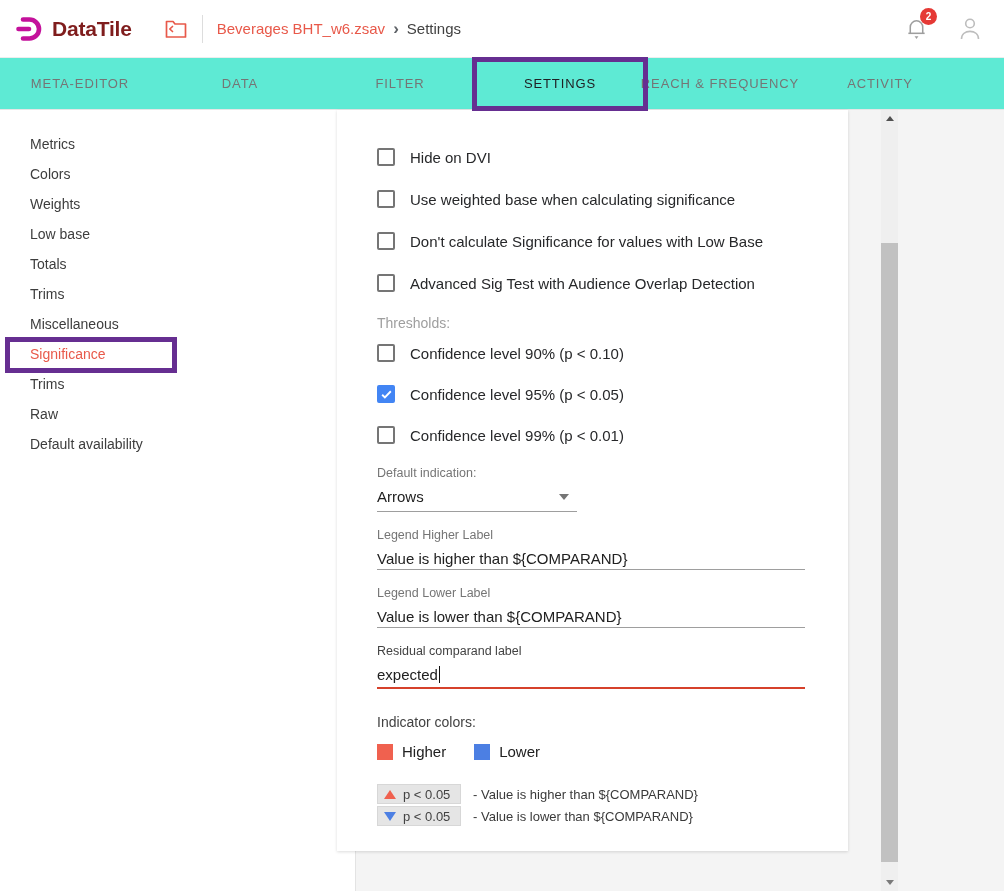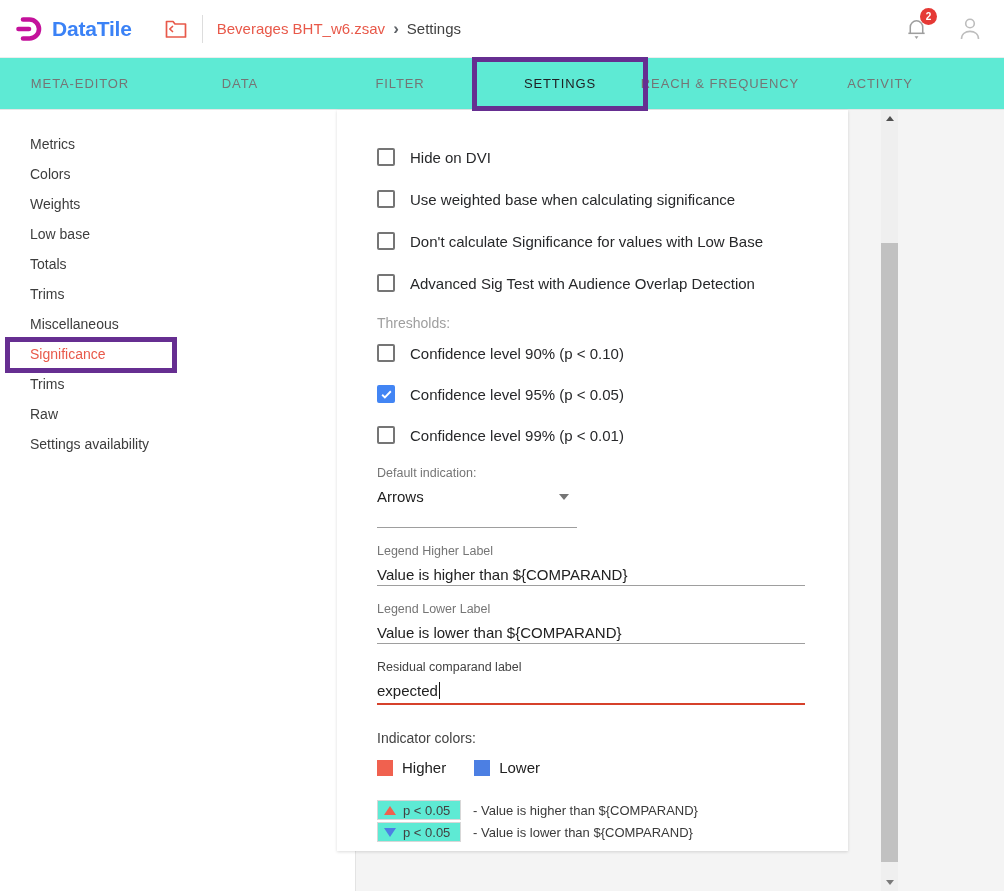--- a/index.html
+++ b/index.html
@@ -6,21 +6,21 @@
   html,body { width:1004px; height:891px; }
   body {
     font-family:"Liberation Sans", sans-serif;
     background:#fff; color:#212121;
     position:relative; overflow:hidden;
   }
 
   
   .header { height:58px; display:flex; align-items:center; border-bottom:1px solid #ededed; background:#fff; }
   .logo { display:flex; align-items:center; gap:8px; padding-left:16px; cursor:pointer; }
-  .logo-text { font-size:21px; font-weight:700; color:#3b82f6; letter-spacing:-0.2px; }
+  .logo-text { font-size:21px; font-weight:700; color:#7f1d1d; letter-spacing:-0.2px; }
   .folder-btn { margin-left:32px; display:flex; align-items:center; cursor:pointer; }
   .hdr-divider { width:1px; height:28px; background:#ddd; margin:0 14px; }
   .breadcrumb { display:flex; align-items:center; font-size:15px; }
   .bc-project { color:var(--accent_red,#e8594a); cursor:pointer; }
   .bc-sep { color:#5f6368; font-size:17px; margin:0 8px; font-weight:700; }
   .bc-page { color:#424242; }
   .hdr-spacer { flex:1; }
   .bell-wrap { position:relative; margin-right:30px; cursor:pointer; }
   .badge {
     position:absolute; top:-8px; right:-9px; min-width:17px; height:17px;
@@ -64,21 +64,21 @@
   .cb.checked svg { display:block; }
   .cbl { font-size:15px; color:#27282a; }
 
   .section-label { font-size:14px; color:#9e9e9e; margin:9px 0 12px 0; }
 
   .thr .cbrow { margin-bottom:21px; }
 
   .mini-label { font-size:12.5px; color:#757575; margin-top:13px; }
   .select {
     width:200px; display:flex; align-items:center; justify-content:space-between;
-    border-bottom:1px solid #9e9e9e; padding:7px 2px 22px 0; cursor:pointer; margin-top:1px;
+    border-bottom:1px solid #9e9e9e; padding:7px 2px 6px 0; cursor:pointer; margin-top:1px;
   }
   .select-value { font-size:15px; color:#212121; }
   .caret-down { width:0; height:0; border-left:5px solid transparent; border-right:5px solid transparent; border-top:6px solid #757575; margin-right:6px; }
 
   .fgroup { margin-top:16px; }
   .flabel { font-size:12.5px; color:#757575; }
   .fvalue {
     font-size:15px; color:#212121; margin-top:8px; 
     border-bottom:1px solid #9e9e9e; cursor:text; min-height:20px;
   }
@@ -89,21 +89,21 @@
   .ind-label { margin-top:25px; font-size:14px; color:#424242; }
   .swatches { display:flex; gap:28px; margin-top:13px; }
   .swatch-item { display:flex; align-items:center; gap:9px; font-size:15px; color:#212121; cursor:pointer; }
   .swatch { width:16px; height:16px; }
   .swatch.higher { background:var(--higher_indicator,#f0614f); }
   .swatch.lower { background:var(--lower_indicator,#4c7fe3); }
 
   .preview { margin-top:24px; }
   .prow { display:flex; align-items:center; margin-bottom:2px; font-size:13px; color:#3a3a3a; height:20px; }
   .pbox {
-    width:84px; height:20px; border:1px solid #d7d7d7; background:#5eead4;
+    width:84px; height:20px; border:1px solid #d7d7d7; background:#e5e5e5;
     display:flex; align-items:center; gap:7px; padding:0 6px; font-size:13px; color:#424242; flex:0 0 84px;
   }
   .pdesc { margin-left:12px; }
   .tri-up { width:0; height:0; border-left:6px solid transparent; border-right:6px solid transparent; border-bottom:9px solid var(--higher_indicator,#f0614f); }
   .tri-down { width:0; height:0; border-left:6px solid transparent; border-right:6px solid transparent; border-top:9px solid var(--lower_indicator,#4c7fe3); }
 
   
   .scrollbar { position:absolute; left:881px; top:0; width:17px; height:781px; background:#efefef; }
   .sb-btn { position:absolute; left:0; width:17px; height:17px; display:flex; align-items:center; justify-content:center; cursor:pointer; }
   .sb-btn.up { top:0; } .sb-btn.down { bottom:0; }
@@ -186,21 +186,21 @@
     <div class="side-item">Metrics</div>
     <div class="side-item">Colors</div>
     <div class="side-item">Weights</div>
     <div class="side-item">Low base</div>
     <div class="side-item">Totals</div>
     <div class="side-item">Trims</div>
     <div class="side-item">Miscellaneous</div>
     <div class="side-item active">Significance</div>
     <div class="side-item">Trims</div>
     <div class="side-item">Raw</div>
-    <div class="side-item">Settings availability</div>
+    <div class="side-item">Default availability</div>
   </div>
 
   <div class="card">
 
     <label class="cbrow">
       <span class="cb"></span>
       <span class="cbl">Hide on DVI</span>
     </label>
     <label class="cbrow">
       <span class="cb"></span>

